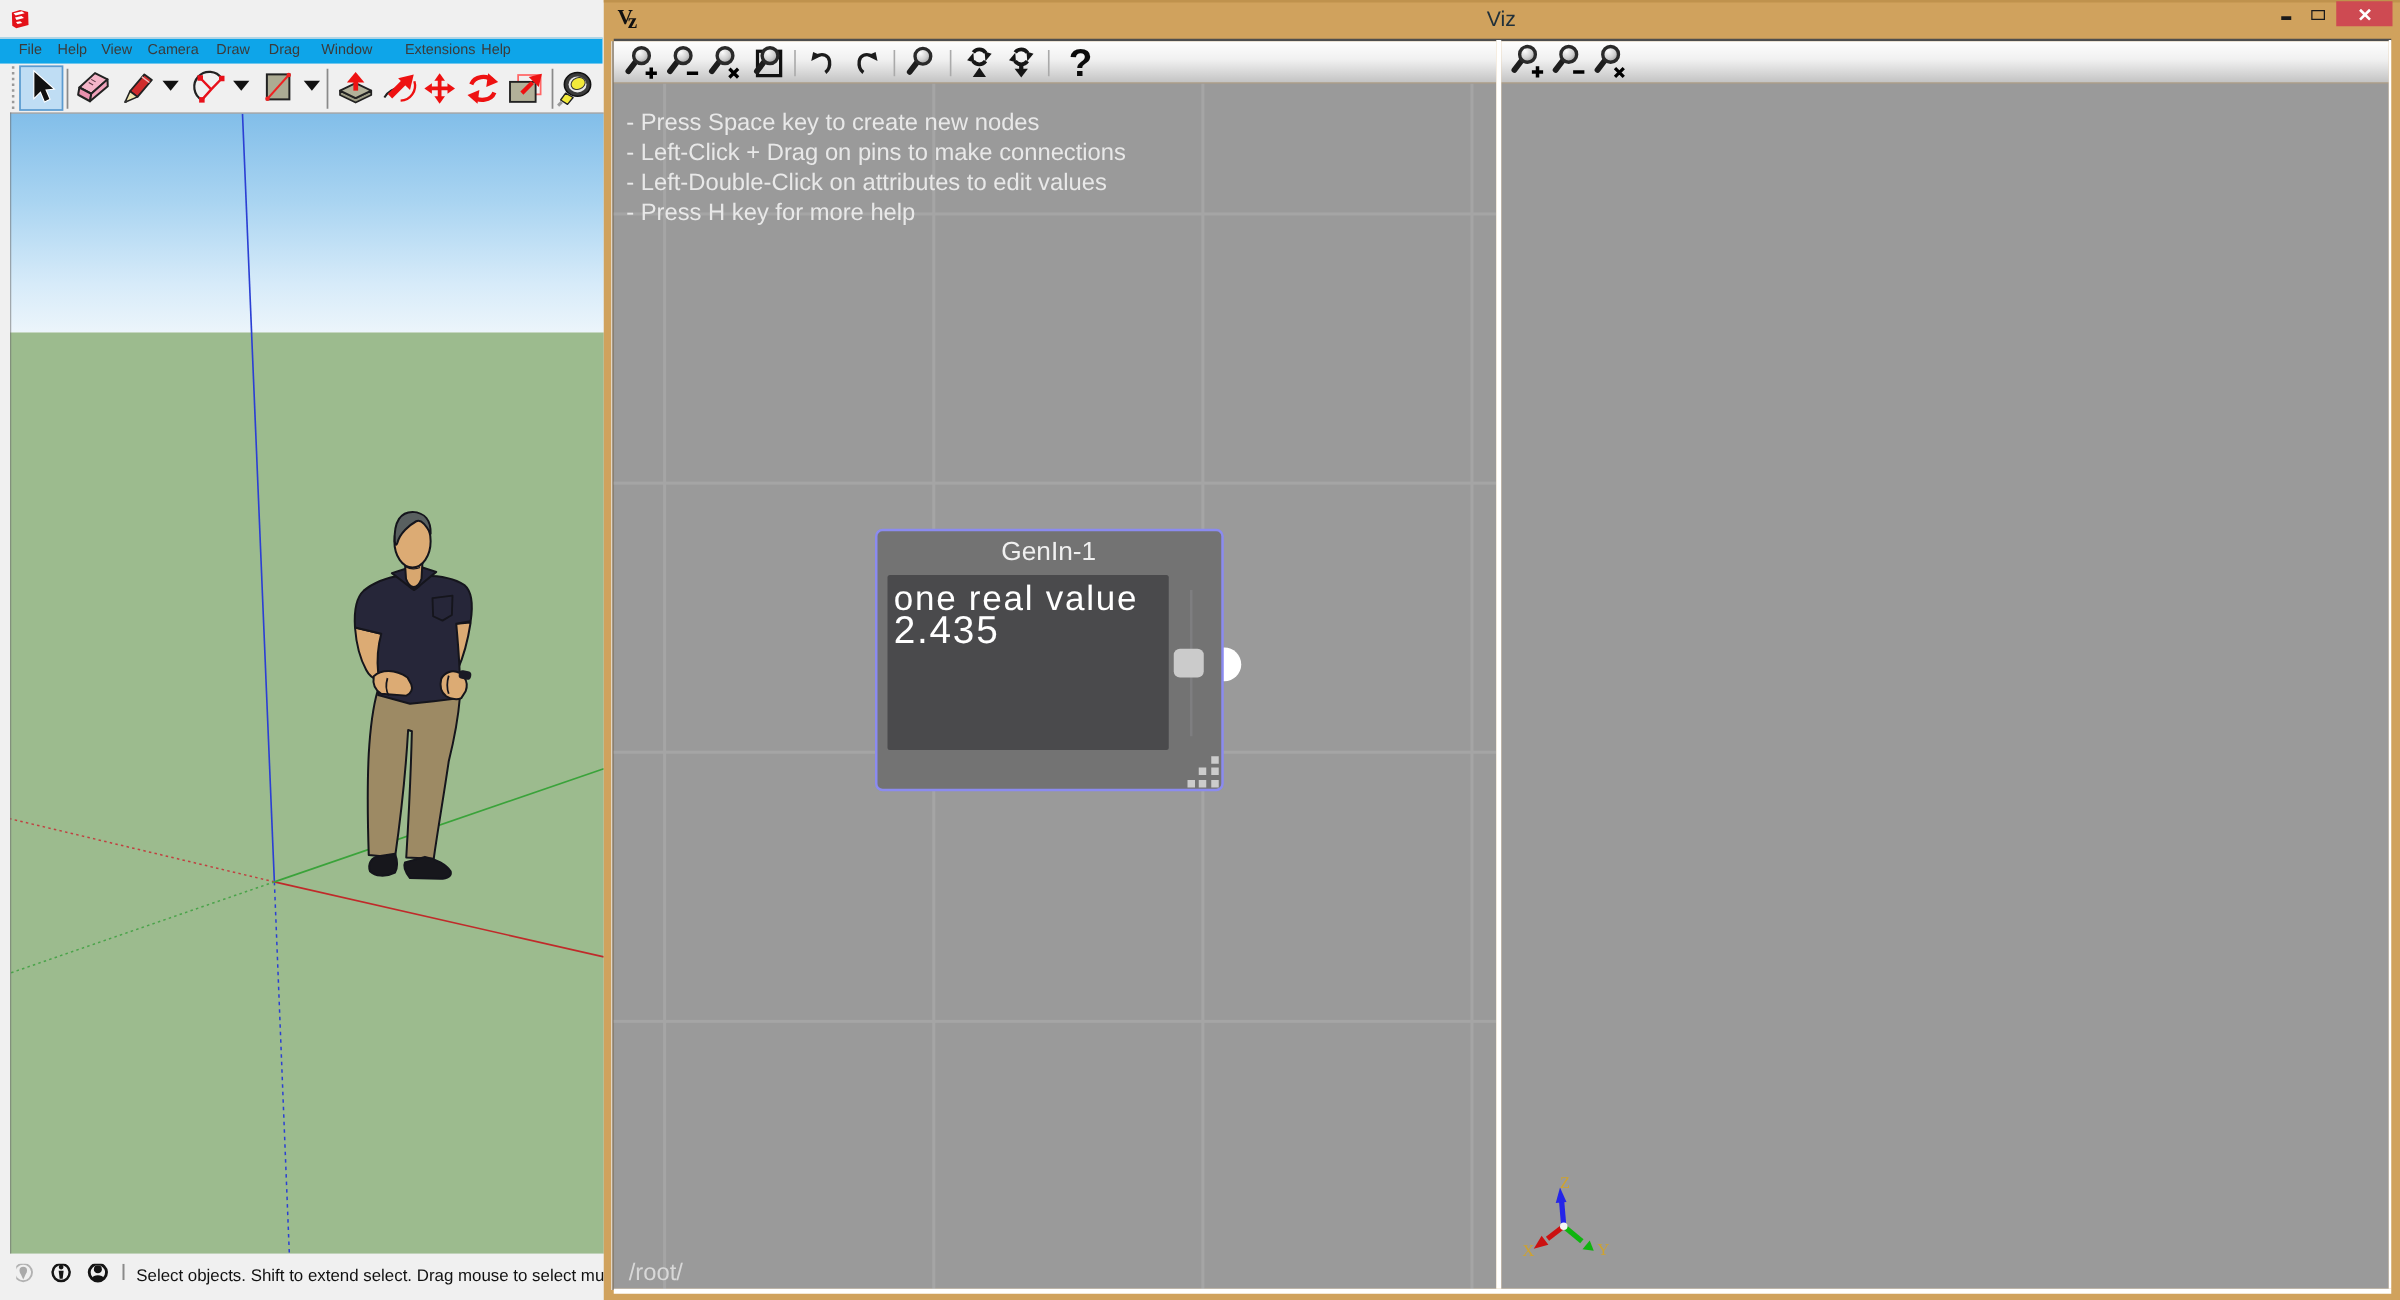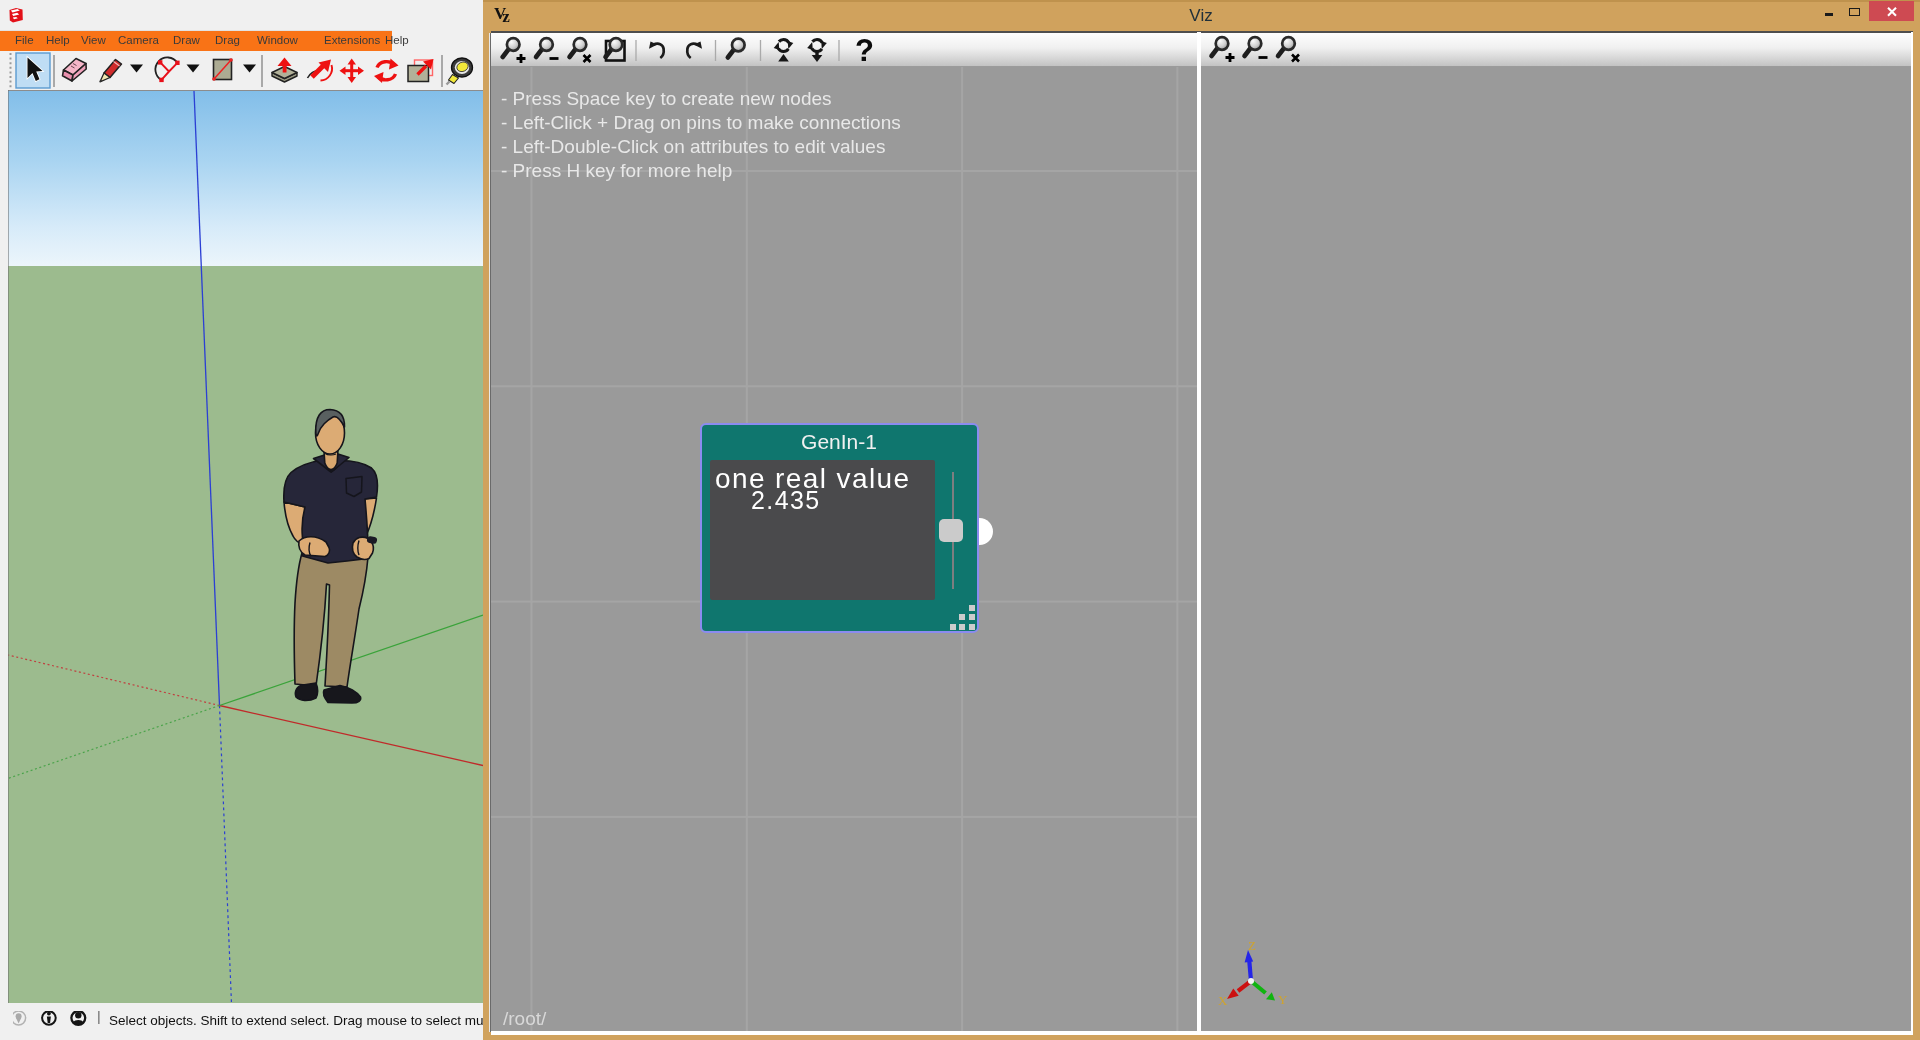--- a/index.html
+++ b/index.html
@@ -1,20 +1,20 @@
 <!DOCTYPE html>
 <html><head>
 <meta charset="utf-8">
 <style>
   html,body{margin:0;padding:0;width:1920px;height:1040px;overflow:hidden;
     font-family:"Liberation Sans", sans-serif;background:#f0f0f0;}
   .abs{position:absolute;}
   
   #su{position:absolute;left:0;top:0;width:483px;height:1040px;background:#f0f0f0;}
-  #su-menu{position:absolute;left:0;top:30px;width:392px;height:20px;background:#f97316;
+  #su-menu{position:absolute;left:0;top:30px;width:482px;height:20px;background:#0ea5e9;
     border-top:1px solid #e2e2e2;}
   .mi{position:absolute;top:3px;font-size:11.5px;color:#3b3b3b;}
   #su-toolbar{position:absolute;left:0;top:51px;width:483px;height:38px;background:#f0f0f0;}
   #su-viewport{position:absolute;left:8px;top:90px;width:475px;height:913px;
     border-top:1px solid #8c8c8c;}
   #sky{position:absolute;left:0;top:0;width:475px;height:175px;
     background:linear-gradient(180deg,#82bee9 0%,#a9d4f1 40%,#d7ebf9 78%,#ecf5fb 100%);}
   #ground{position:absolute;left:0;top:175px;width:475px;height:737px;background:#9cbb8e;}
   #su-status{position:absolute;left:0;top:1003px;width:483px;height:37px;background:#f0f0f0;}
   #su-status .txt{position:absolute;left:109px;top:10px;font-size:13.5px;color:#111;white-space:nowrap;}
@@ -31,28 +31,28 @@
                      linear-gradient(90deg,#a5a5a5 2px,transparent 2px);
     background-size:215.3px 215.3px;background-position:39.5px 103px;}
   #rt-canvas{position:absolute;left:1201px;top:67px;width:710px;height:964px;background:#9a9a9a;}
   #divider{position:absolute;left:1197px;top:32px;width:4px;height:999px;background:#ffffff;}
   #redge{position:absolute;left:1911px;top:32px;width:2px;height:999px;background:#ffffff;}
   #bedge{position:absolute;left:491px;top:1031px;width:1422px;height:4px;background:#ffffff;}
   #help{position:absolute;left:501px;top:87px;font-size:19px;line-height:24px;color:#e8e8e8;}
   #rootpath{position:absolute;left:503px;top:1008px;font-size:19px;color:#d8d8d8;}
   
   #pin{position:absolute;left:966px;top:518px;width:27px;height:27px;border-radius:50%;background:#fff;}
-  #node{position:absolute;left:699.5px;top:423px;width:275px;height:206px;background:#0f766e;
+  #node{position:absolute;left:699.5px;top:423px;width:275px;height:206px;background:#737373;
     border:2.5px solid #8b8bf0;border-radius:6px;text-decoration:underline;}
   #node .title{position:absolute;left:0;top:5px;width:100%;text-align:center;
     font-size:21px;color:#f0f0f0;}
   #node .panel{position:absolute;left:8.5px;top:35px;width:224.5px;height:140px;background:#4a4a4c;
     border-radius:2px;}
   #node .panel .l1{position:absolute;left:5px;top:3px;font-size:28px;letter-spacing:1.4px;color:#fff;}
-  #node .panel .l2{position:absolute;left:5px;top:26px;font-size:25px;letter-spacing:1.4px;color:#fff;margin-left:36px;}
+  #node .panel .l2{position:absolute;left:5px;top:26px;font-size:31px;letter-spacing:1.4px;color:#fff;}
   #node .track{position:absolute;left:250px;top:47px;width:2px;height:117px;background:#7e7e80;}
   #node .handle{position:absolute;left:237px;top:94px;width:24px;height:23px;background:#cbcbcb;border-radius:5px;}
   .grip{position:absolute;width:6.1px;height:6.1px;background:#ccc;}
   
   #viz-title{position:absolute;left:1141px;top:6px;width:120px;text-align:center;font-size:17px;color:#20303a;}
   #btn-close{position:absolute;left:1869px;top:0.8px;width:44.5px;height:20.5px;background:#ce4a52;}
   
 </style>
 </head>
 <body>

